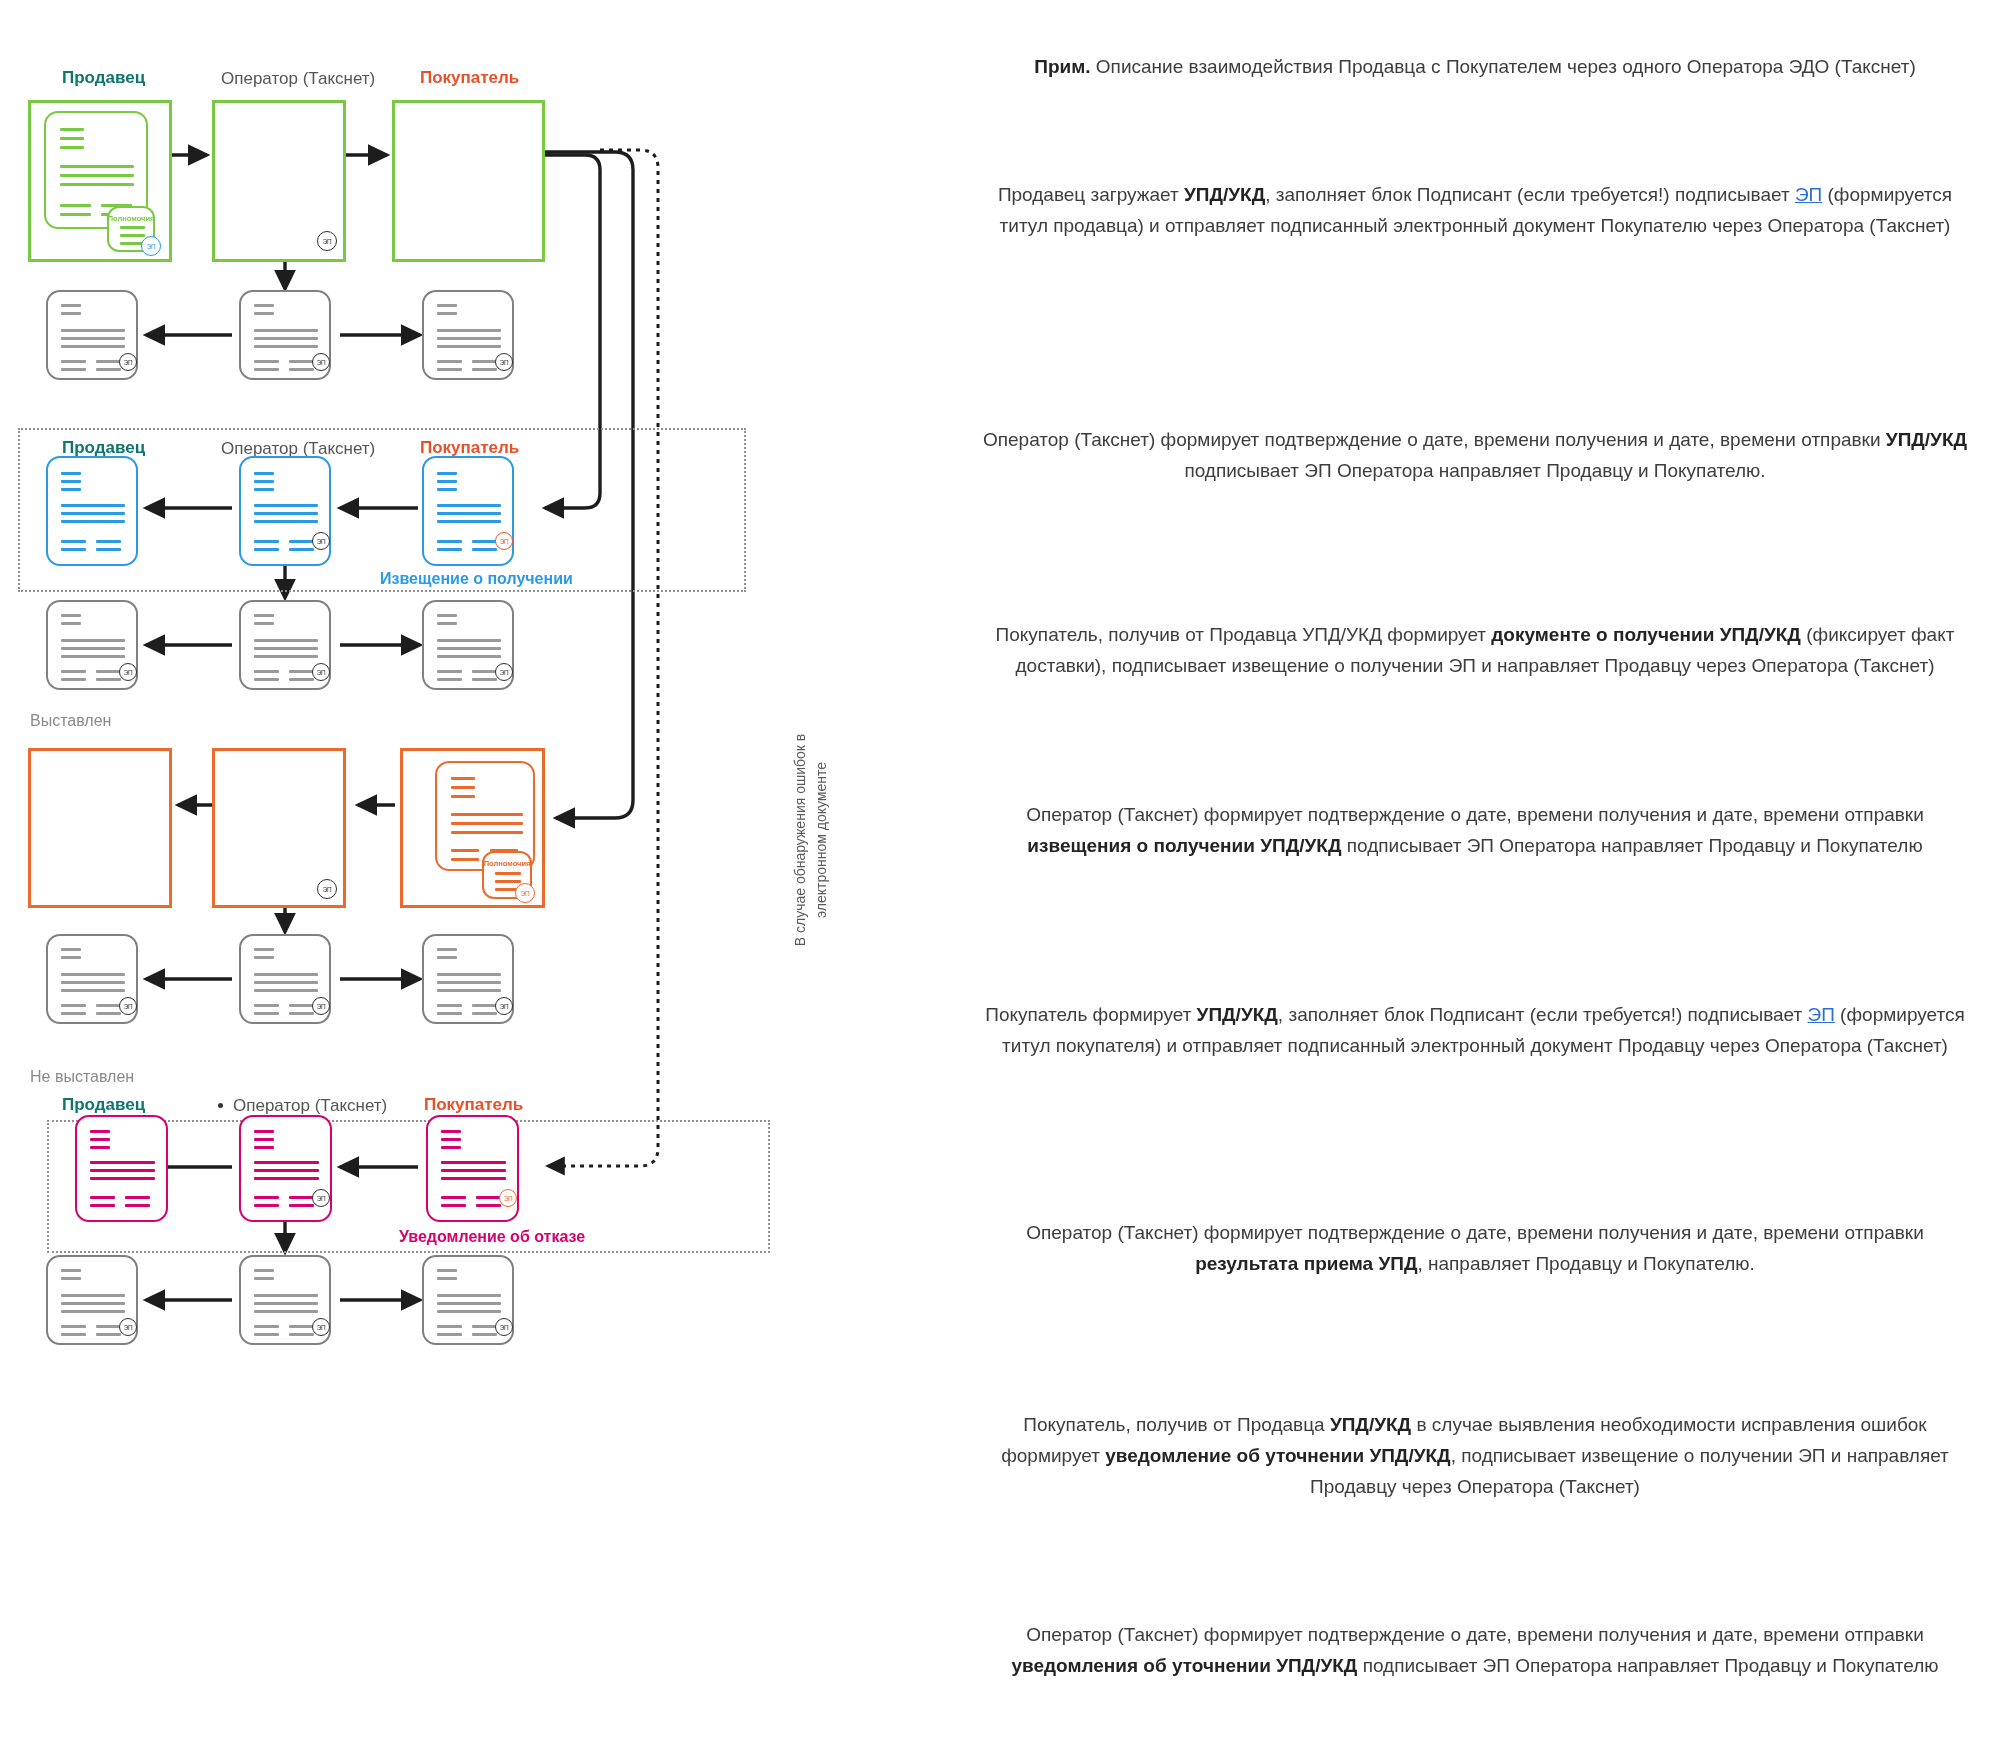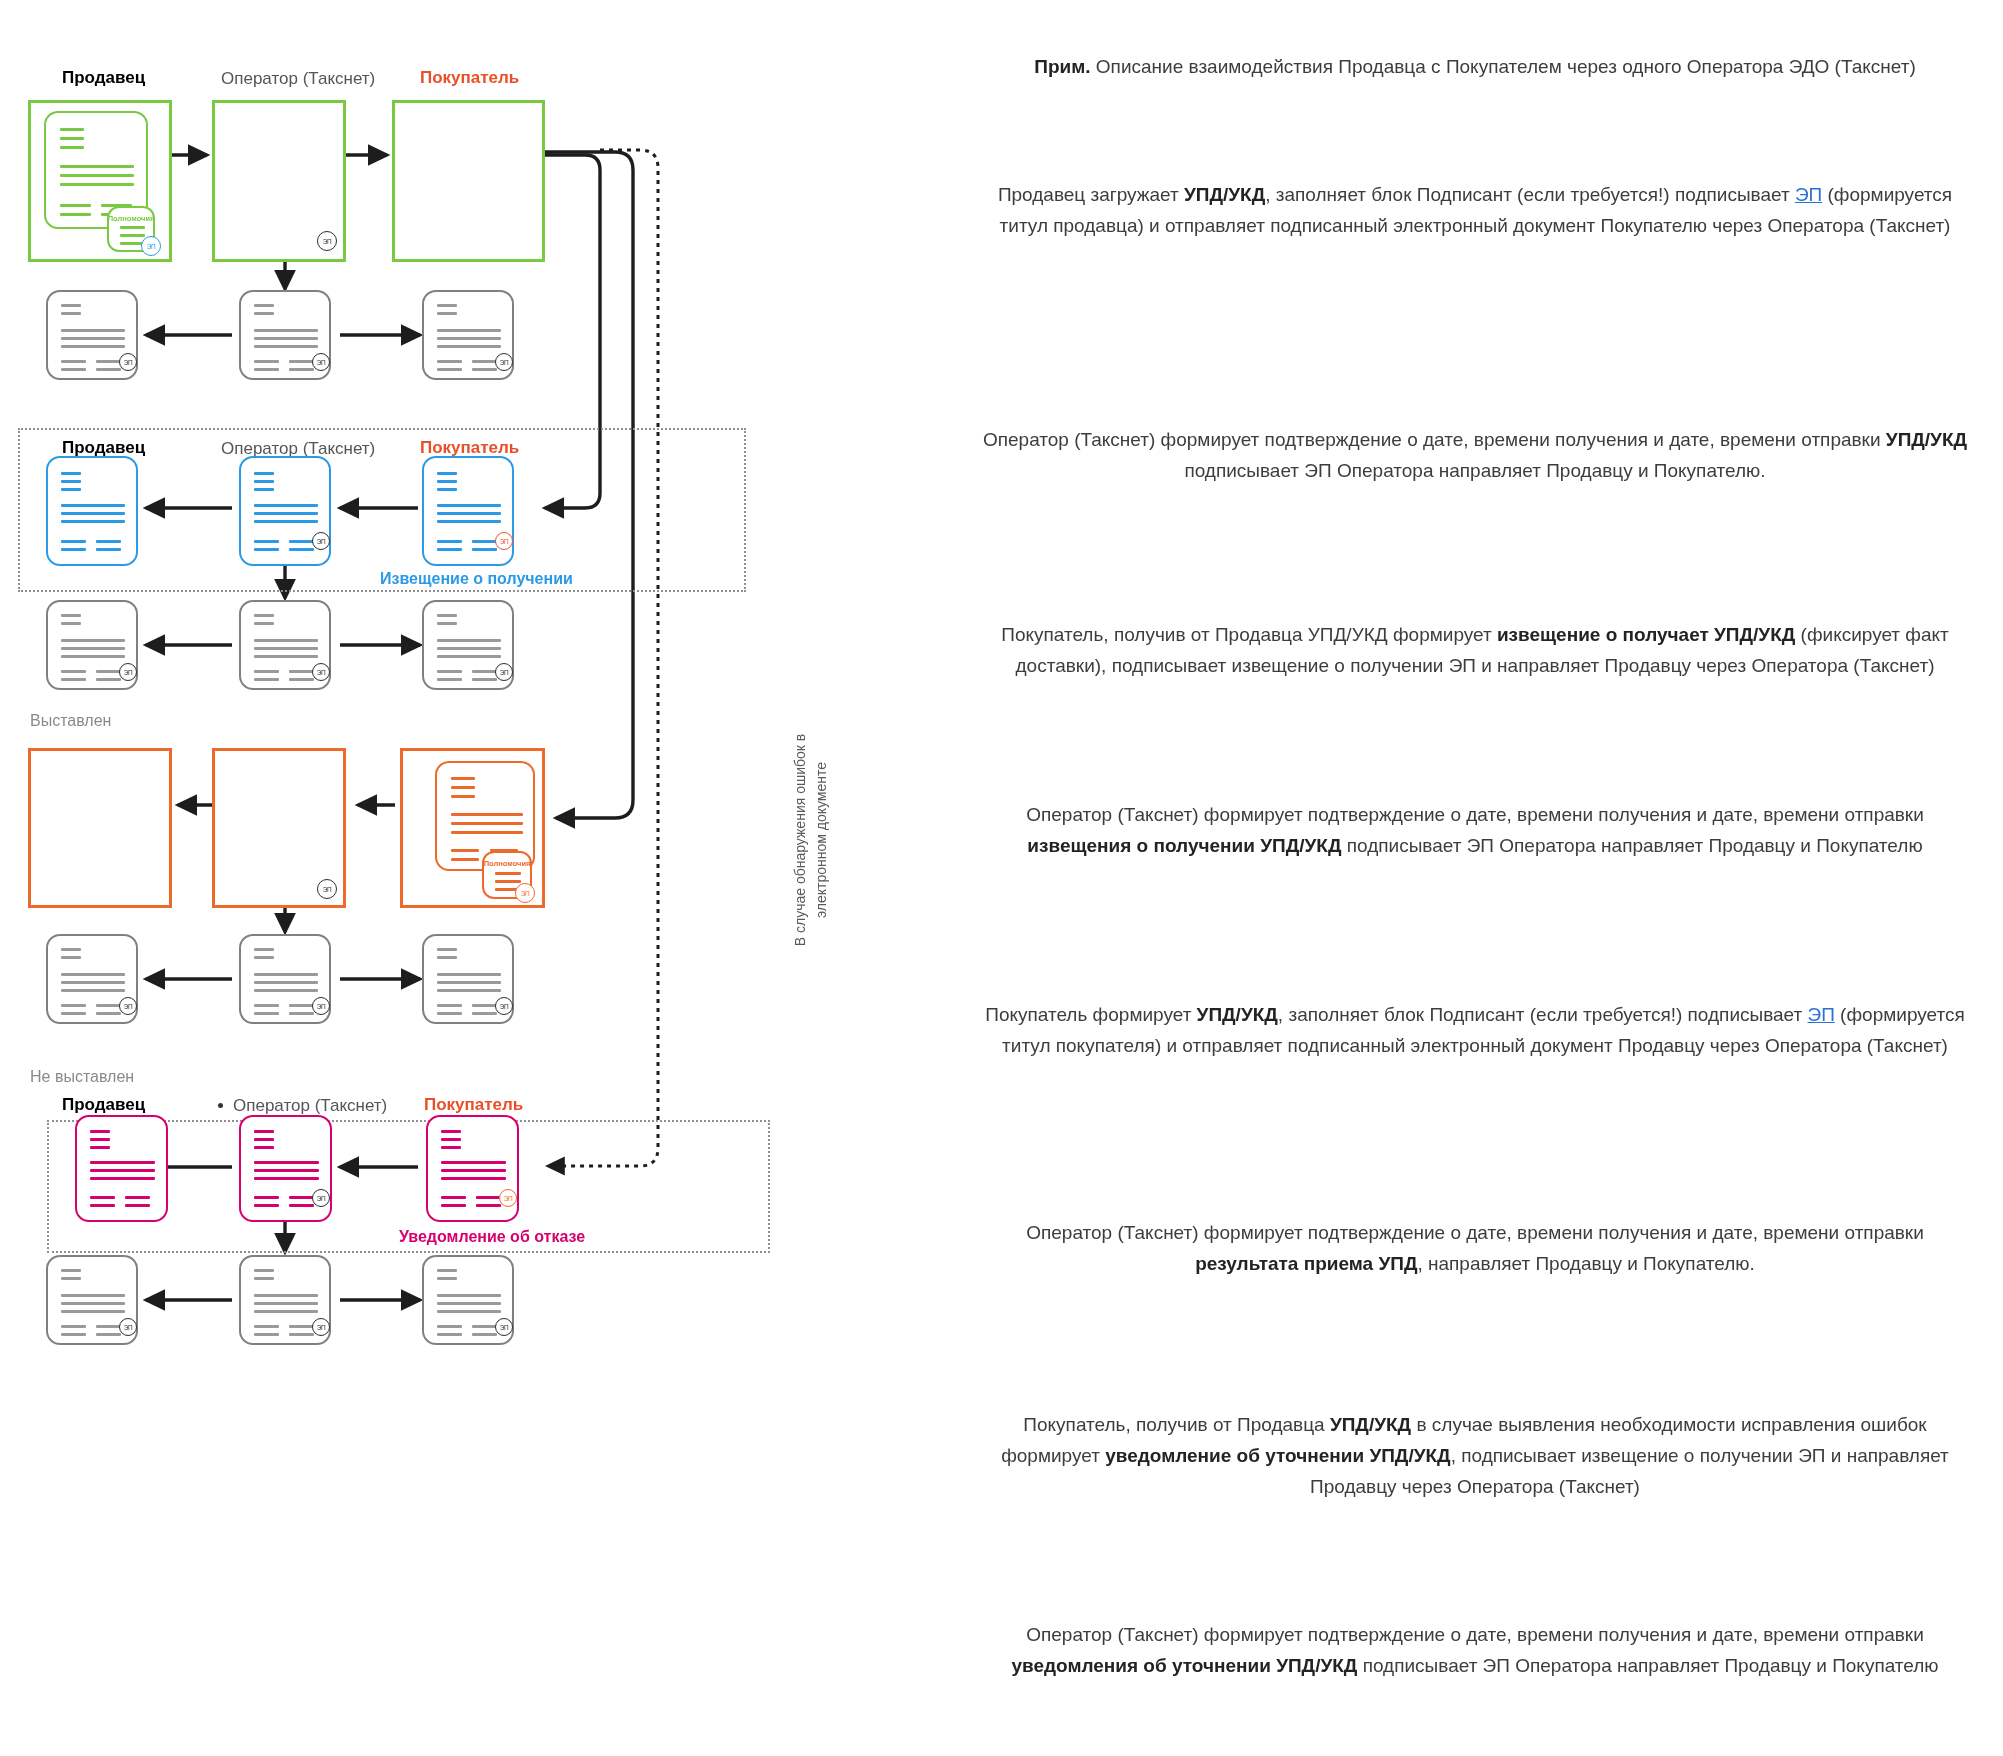--- a/index.html
+++ b/index.html
@@ -21,21 +21,21 @@
     white-space:nowrap;
   }
 
   
   .abs{position:absolute;}
 
   
   .role-label{
     position:absolute;font-size:17px;white-space:nowrap;
   }
-  .role-seller{color:#000000;font-weight:bold;}
+  .role-seller{color:#0f766e;font-weight:bold;}
   .role-operator{color:#555555;font-weight:normal;}
   .role-buyer{color:#e8502a;font-weight:bold;}
   .stage-label{
     position:absolute;font-size:16px;color:#8a8a8a;white-space:nowrap;
   }
   .group-caption{
     position:absolute;font-size:16px;font-weight:bold;white-space:nowrap;
   }
 
   
@@ -465,21 +465,21 @@
 
   <div id="vertical-note">
     <span class="vn-line">В случае обнаружения ошибок в</span>
     <span class="vn-line">электронном документе</span>
   </div>
 
   <div id="text-column">
     <div class="note" id="note-seller-upload" style="top:180px;"><span>Продавец загружает </span><b>УПД/УКД</b><span>, заполняет блок Подписант (если требуется!) подписывает </span><span class="lnk">ЭП</span><span> (формируется титул продавца) и отправляет подписанный электронный документ Покупателю через Оператора (Такснет)</span></div>
     <div class="note" id="note-intro" style="top:52px;"><b>Прим.</b><span> Описание взаимодействия Продавца с Покупателем через одного Оператора ЭДО (Такснет)</span></div>
     <div class="note" id="note-operator-confirm-1" style="top:425px;"><span>Оператор (Такснет) формирует подтверждение о дате, времени получения и дате, времени отправки </span><b>УПД/УКД</b><span> подписывает ЭП Оператора направляет Продавцу и Покупателю.</span></div>
-    <div class="note" id="note-buyer-receipt" style="top:620px;"><span>Покупатель, получив от Продавца УПД/УКД формирует </span><b>извещение о получает УПД/УКД</b><span> (фиксирует факт доставки), подписывает извещение о получении ЭП и направляет Продавцу через Оператора (Такснет)</span></div>
+    <div class="note" id="note-buyer-receipt" style="top:620px;"><span>Покупатель, получив от Продавца УПД/УКД формирует </span><b>документе о получении УПД/УКД</b><span> (фиксирует факт доставки), подписывает извещение о получении ЭП и направляет Продавцу через Оператора (Такснет)</span></div>
     <div class="note" id="note-operator-confirm-2" style="top:800px;"><span>Оператор (Такснет) формирует подтверждение о дате, времени получения и дате, времени отправки </span><b>извещения о получении УПД/УКД</b><span> подписывает ЭП Оператора направляет Продавцу и Покупателю</span></div>
     <div class="note" id="note-buyer-accept" style="top:1000px;"><span>Покупатель формирует </span><b>УПД/УКД</b><span>, заполняет блок Подписант (если требуется!) подписывает </span><span class="lnk">ЭП</span><span> (формируется титул покупателя) и отправляет подписанный электронный документ Продавцу через Оператора (Такснет)</span></div>
     <div class="note" id="note-operator-confirm-3" style="top:1218px;"><span>Оператор (Такснет) формирует подтверждение о дате, времени получения и дате, времени отправки </span><b>результата приема УПД</b><span>, направляет Продавцу и Покупателю.</span></div>
     <div class="note" id="note-buyer-clarify" style="top:1410px;"><span>Покупатель, получив от Продавца </span><b>УПД/УКД</b><span> в случае выявления необходимости исправления ошибок формирует </span><b>уведомление об уточнении  УПД/УКД</b><span>, подписывает извещение о получении ЭП и направляет Продавцу через Оператора (Такснет)</span></div>
     <div class="note" id="note-operator-confirm-4" style="top:1620px;"><span>Оператор (Такснет) формирует подтверждение о дате, времени получения и дате, времени отправки </span><b>уведомления об уточнении УПД/УКД</b><span> подписывает ЭП Оператора направляет Продавцу и Покупателю</span></div>
   </div>
 
 </div>
 
 </body></html>

